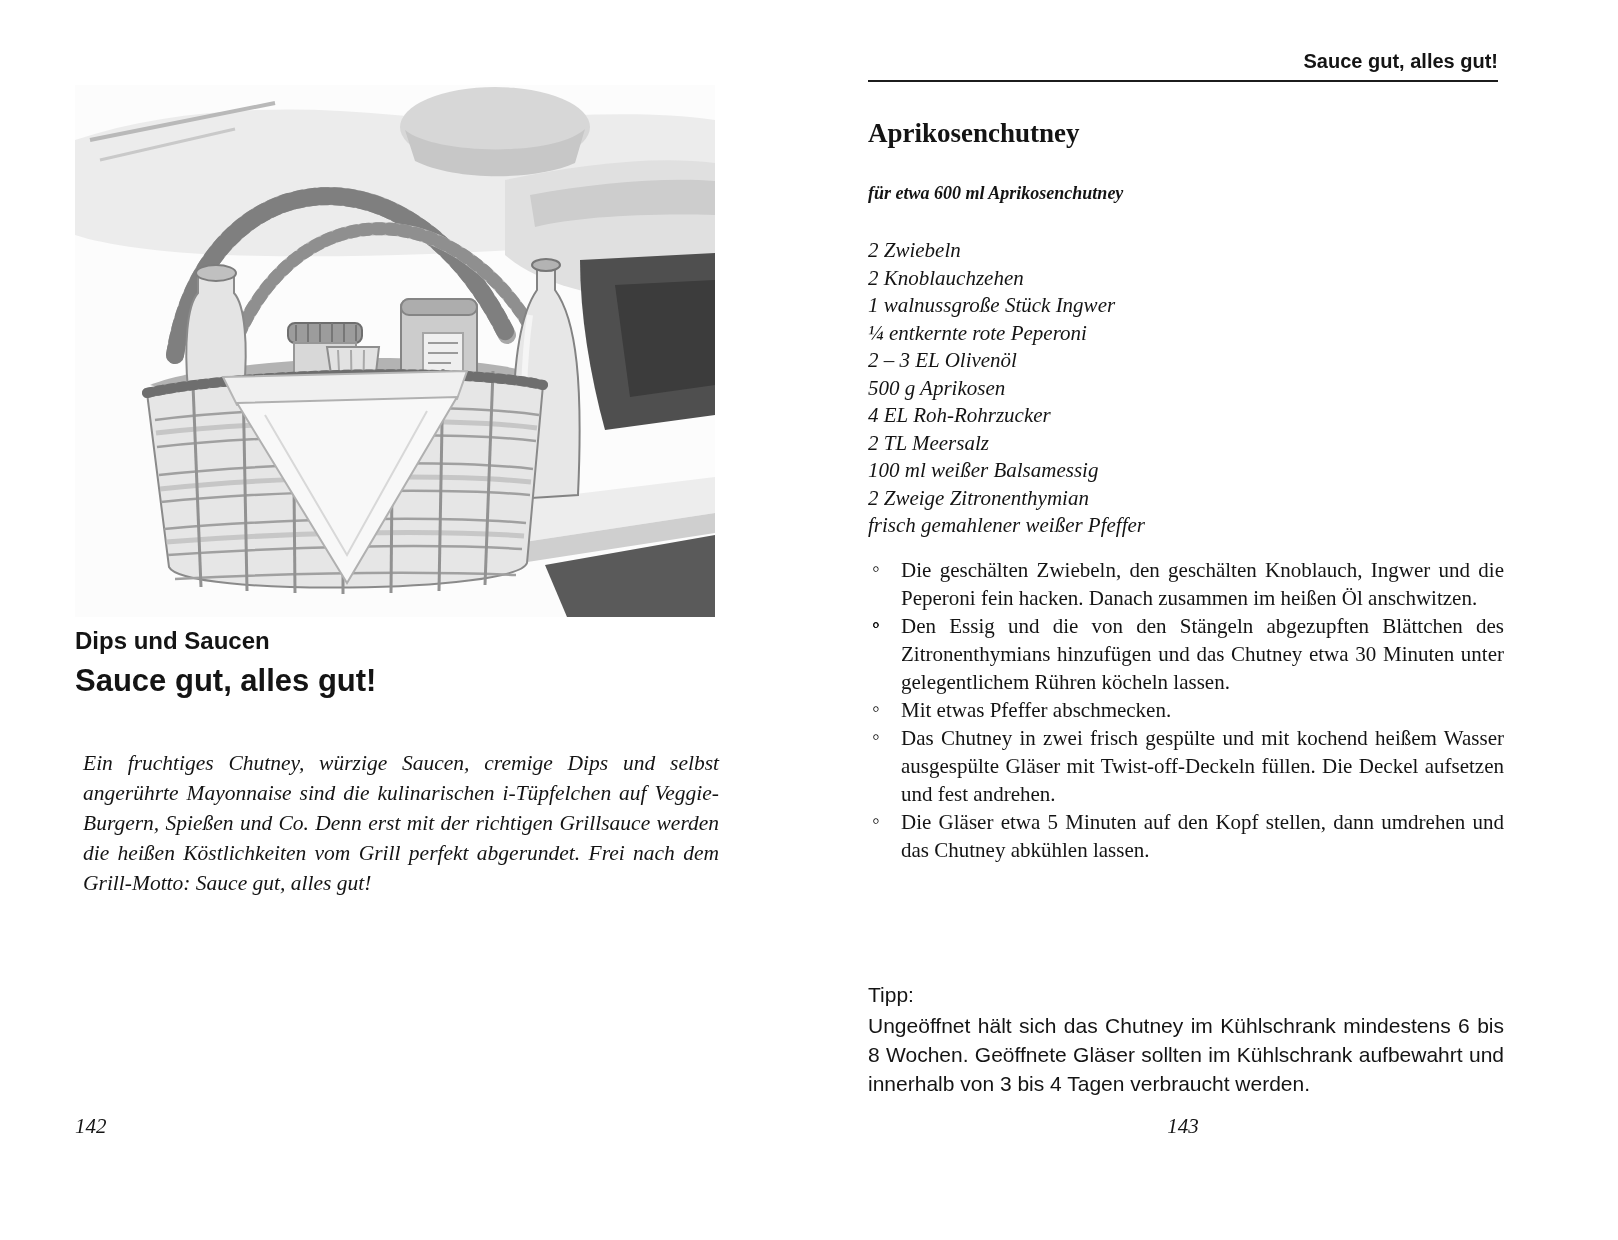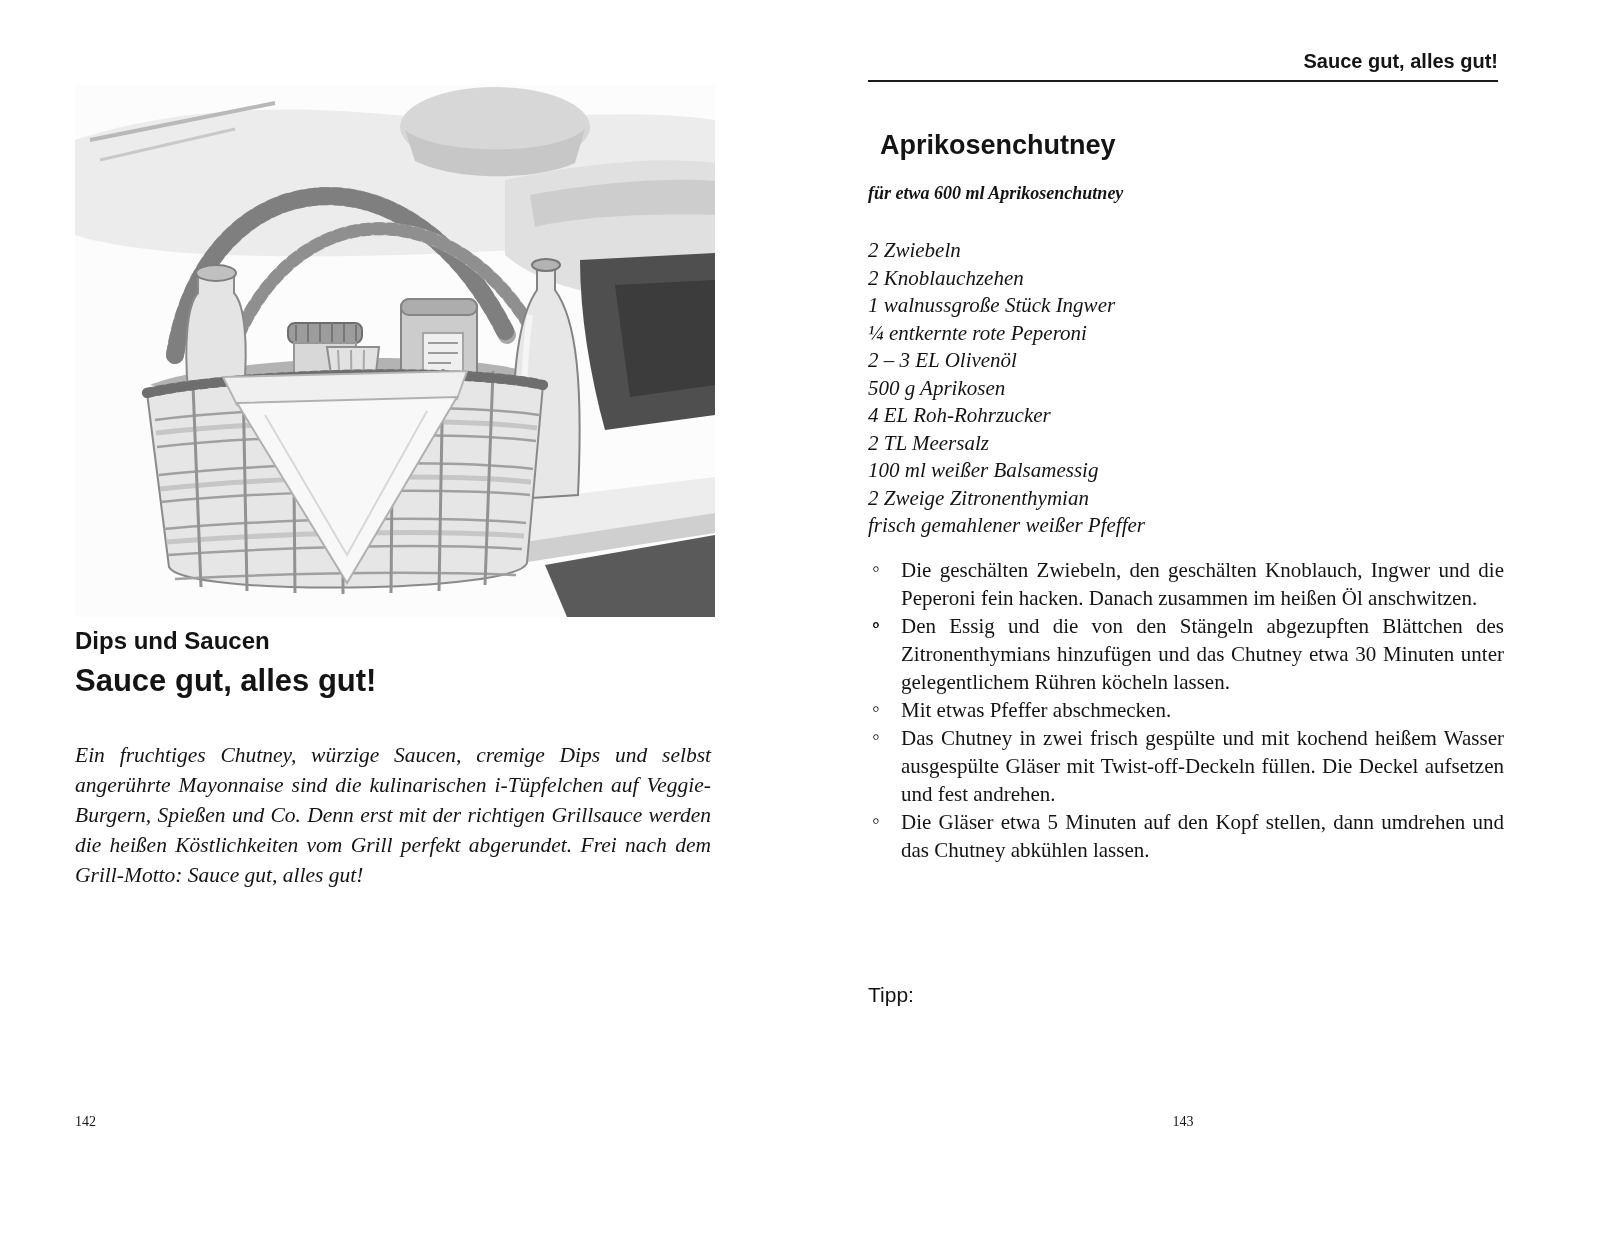--- a/index.html
+++ b/index.html
@@ -20,35 +20,35 @@
   .illustration { position: absolute; left: 75px; top: 85px; width: 640px; height: 532px; margin: 0; }
   .kicker {
     position: absolute; left: 75px; top: 627px; margin: 0;
     font-family: "Liberation Sans", sans-serif; font-weight: bold; font-size: 24px;
   }
   .chapter-title {
     position: absolute; left: 75px; top: 663px; margin: 0;
     font-family: "Liberation Sans", sans-serif; font-weight: bold; font-size: 31px;
   }
   .intro {
-    position: absolute; left: 75px; top: 740px; width: 636px; margin: 0;
+    position: absolute; left: 75px; top: 740px; width: 636px; margin: 8px;
     font-style: italic; font-size: 21.5px; line-height: 30px; text-align: justify;
   }
-  .pagenum { position: absolute; font-size: 14px; }
+  .pagenum { position: absolute; font-size: 21px; font-style: italic; }
   .pagenum-left { left: 75px; top: 1114px; }
 
   
   .running-head {
     position: absolute; left: 59px; top: 50px; width: 630px; text-align: right;
     font-family: "Liberation Sans", sans-serif; font-weight: bold; font-size: 20px;
   }
   .head-rule { position: absolute; left: 59px; top: 80px; width: 630px; border-top: 2px solid #1c1c1c; }
   .recipe-title {
-    position: absolute; left: 59px; top: 118px; margin: 12px;
-    font-family: Liberation Sans, sans-serif; font-weight: bold; font-size: 27px;
+    position: absolute; left: 59px; top: 118px; margin: 0;
+    font-family: Liberation Serif, serif; font-weight: bold; font-size: 27px;
   }
   .yield {
     position: absolute; left: 59px; top: 183px; margin: 0;
     font-weight: bold; font-style: italic; font-size: 18px;
   }
   .ingredients {
     position: absolute; left: 59px; top: 237px;
     font-style: italic; font-size: 21px; line-height: 27.5px;
   }
   .steps {
@@ -219,16 +219,17 @@
         <span class="bullet">◦</span>
         <span class="step-text">Das Chutney in zwei frisch gespülte und mit kochend heißem Wasser ausgespülte Gläser mit Twist-off-Deckeln füllen. Die Deckel aufsetzen und fest andrehen.</span>
       </li>
       <li class="step">
         <span class="bullet">◦</span>
         <span class="step-text">Die Gläser etwa 5 Minuten auf den Kopf stellen, dann umdrehen und das Chutney abkühlen lassen.</span>
       </li>
     </ul>
 
     <div class="tip-label">Tipp:</div>
+    <p class="tip-text">Ungeöffnet hält sich das Chutney im Kühlschrank mindestens 6 bis 8 Wochen. Geöffnete Gläser sollten im Kühlschrank aufbewahrt und innerhalb von 3 bis 4 Tagen verbraucht werden.</p>
     <div class="pagenum pagenum-right">143</div>
   </section>
 
 </div>
 
 </body></html>

